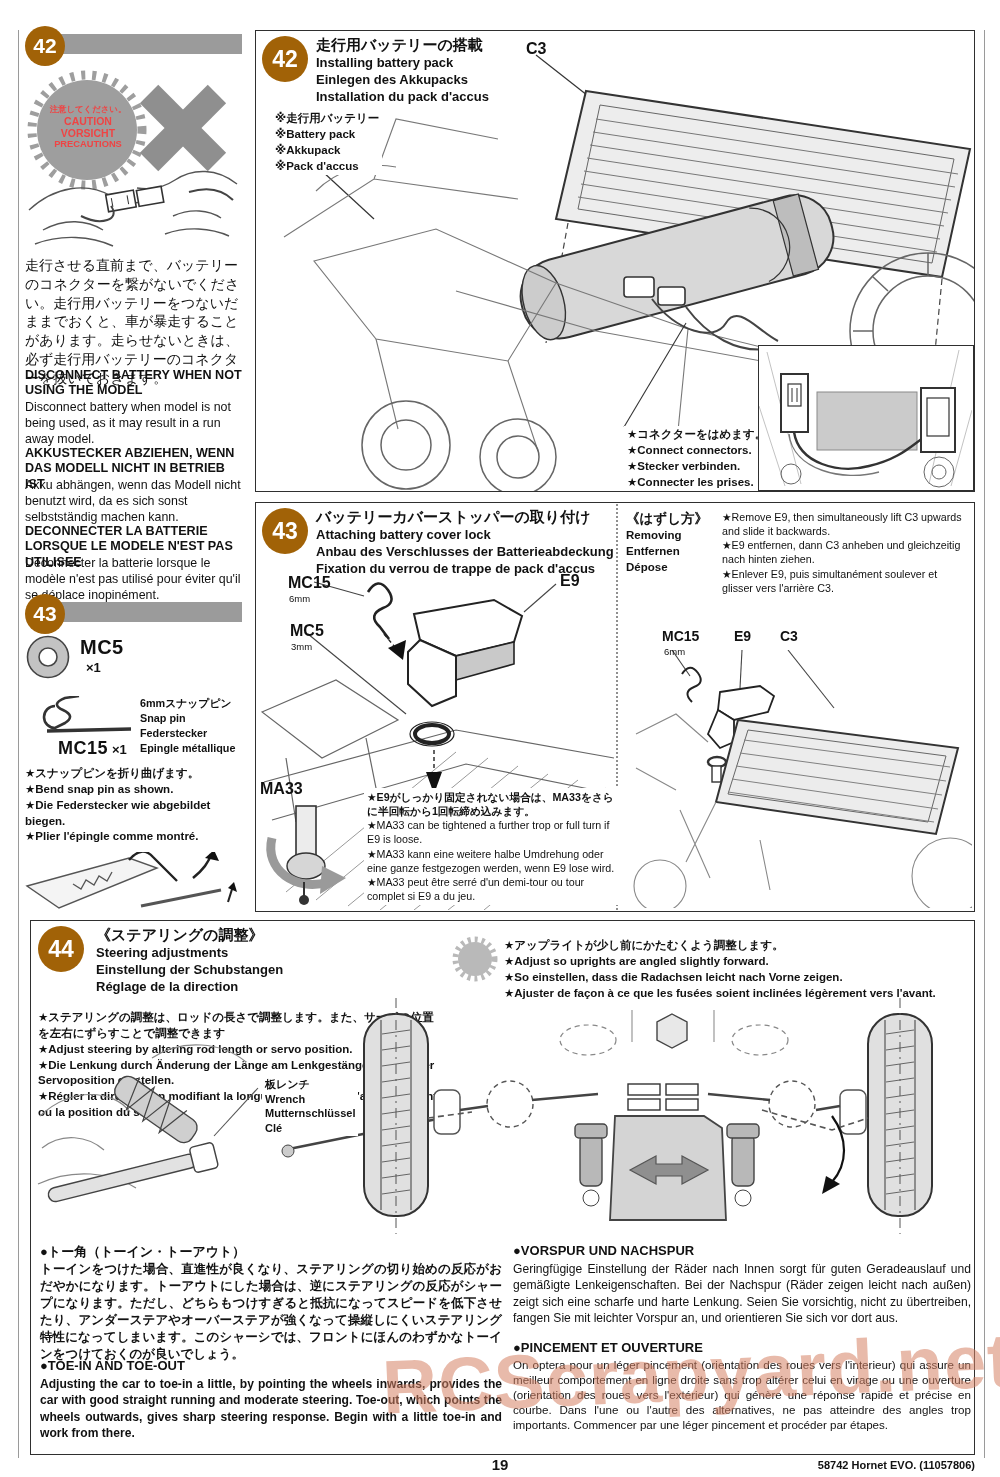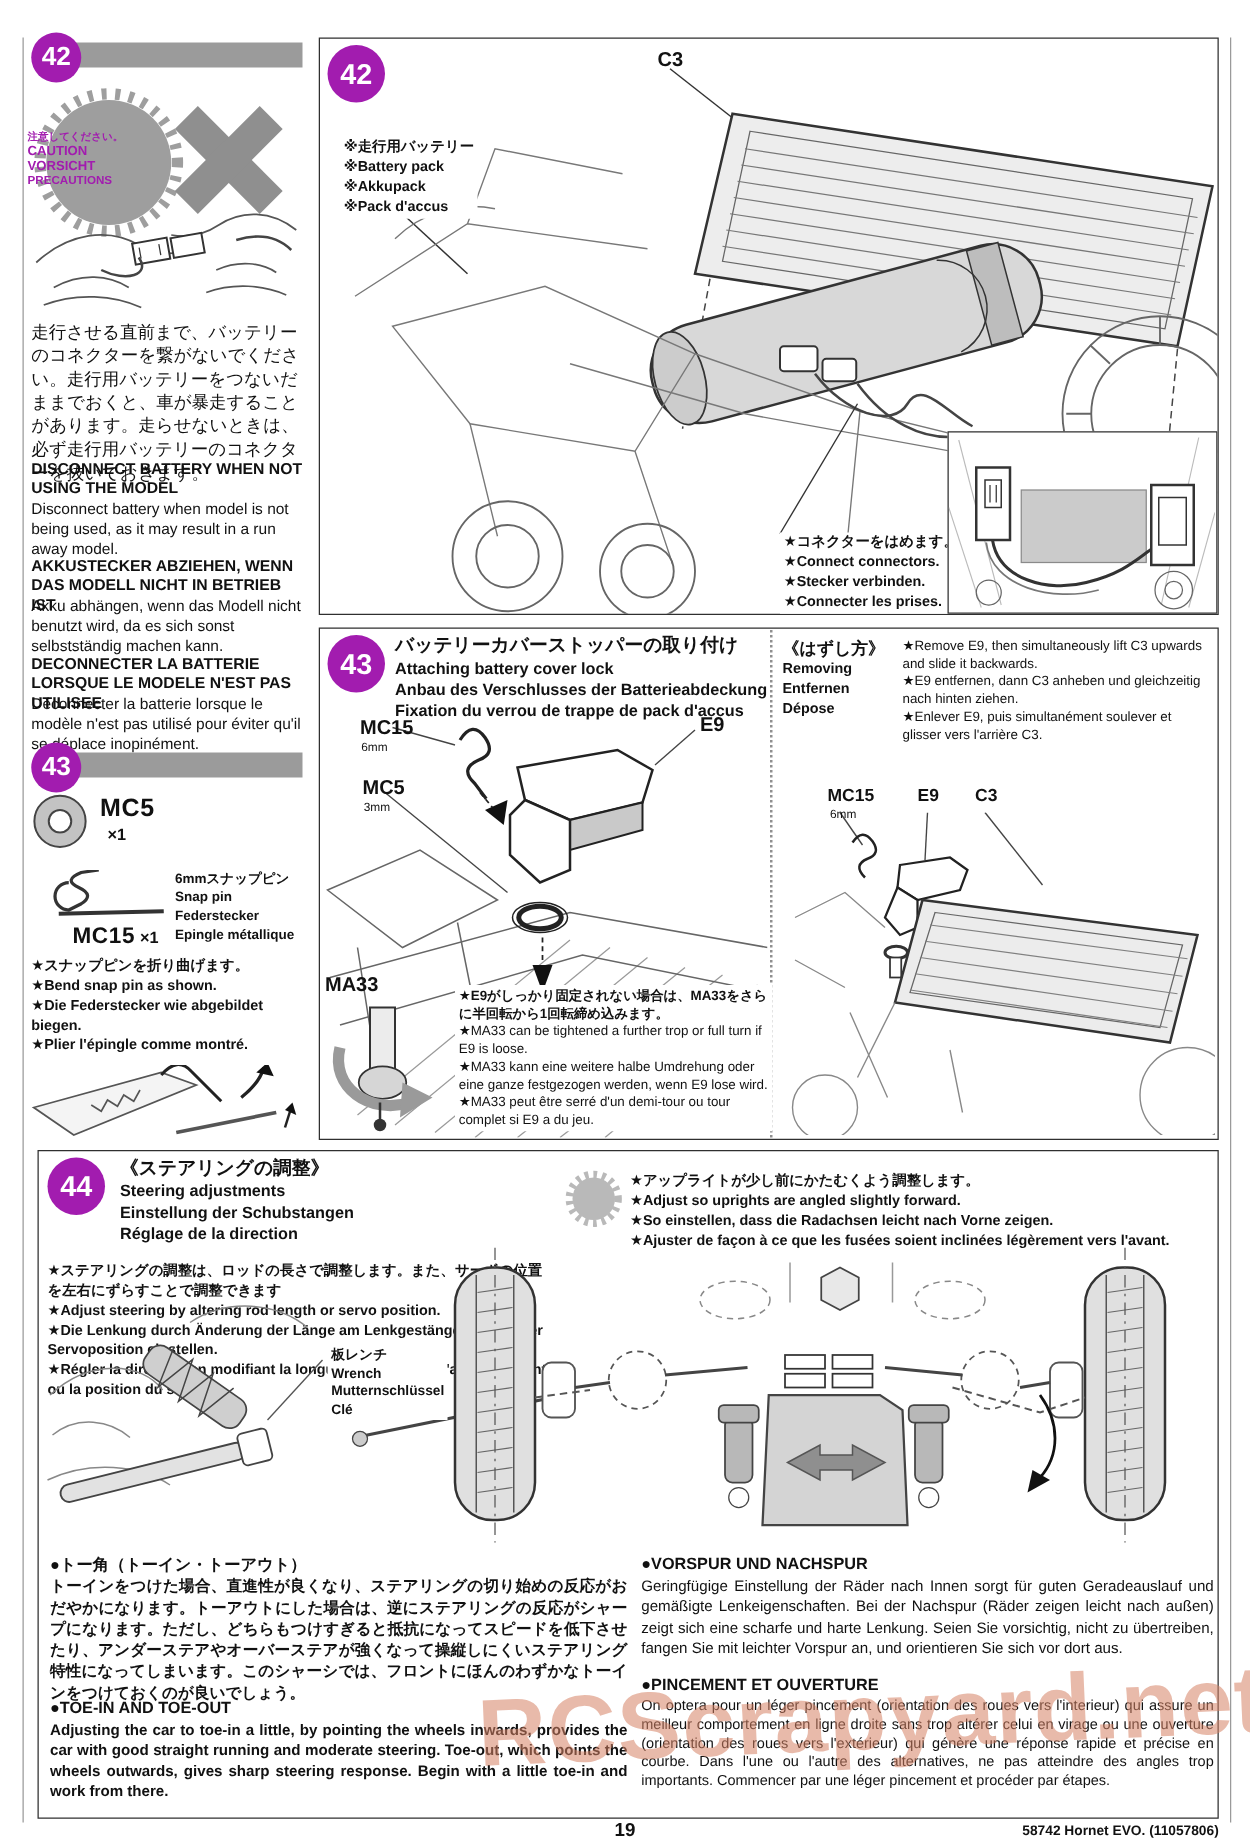--- a/index.html
+++ b/index.html
@@ -1,19 +1,19 @@
 <!DOCTYPE html>
 <html><head>
 <meta charset="utf-8">
 <style>
   html,body{margin:0;padding:0;background:#e8e8e8}
   .page{position:relative;width:1000px;height:1477px;background:#ffffff;
         font-family:"Liberation Sans","DejaVu Sans",sans-serif;color:#111;overflow:hidden}
   .abs{position:absolute}
-  .badge{background:#a21caf;color:#fff;border-radius:50%;display:flex;align-items:center;
+  .badge{background:#a16207;color:#fff;border-radius:50%;display:flex;align-items:center;
          justify-content:center;font-weight:bold;z-index:5}
   .badge-sm{width:40px;height:40px;font-size:21px}
   .badge-lg{width:46px;height:46px;font-size:23px}
   .graybar{background:#9b9b9b;height:20px;z-index:1}
   .box{border:1.5px solid #2f2f2f;box-sizing:border-box}
   .jp-title{font-size:15px;font-weight:bold;line-height:1.25;white-space:nowrap}
   .sub{font-size:13px;font-weight:bold;line-height:1.3;white-space:nowrap}
   .note{font-size:11.5px;font-weight:bold;line-height:1.38}
   .note div{margin:0}
   .body-txt{font-size:12.4px;line-height:1.3;font-weight:500}
@@ -62,21 +62,21 @@
       <path d="M10,186 C36,176 66,178 88,188 M140,176 C162,168 186,170 204,178"></path>
     </g>
     <g transform="rotate(-10 110 142)">
       <rect x="82" y="132" width="28" height="17" fill="#fff" stroke="#333" stroke-width="1.6"></rect>
       <rect x="113" y="133" width="25" height="16" fill="#fff" stroke="#333" stroke-width="1.6"></rect>
       <line x1="87" y1="136" x2="87" y2="145" stroke="#333"></line>
       <line x1="103" y1="136" x2="103" y2="145" stroke="#333"></line>
     </g>
     <path d="M56,158 C76,168 96,162 86,148 M164,134 C184,128 198,132 208,142" stroke="#444" stroke-width="2" fill="none"></path>
   </svg>
-  <div class="abs" style="left:22px;top:104px;width:132px;color:#a21caf;z-index:3">
+  <div class="abs" style="left:22px;top:104px;width:132px;text-align:center;color:#ef4444;z-index:3">
     <div style="font-size:8.4px;font-weight:bold">注意してください。</div>
     <div style="font-size:10.5px;font-weight:bold">CAUTION</div>
     <div style="font-size:10.5px;font-weight:bold">VORSICHT</div>
     <div style="font-size:9.3px;font-weight:bold">PRECAUTIONS</div>
   </div>
 
   <div class="abs jp-warn" style="left:25px;top:256px;width:218px">走行させる直前まで、バッテリーのコネクターを繋がないでください。走行用バッテリーをつないだままでおくと、車が暴走することがあります。走らせないときは、必ず走行用バッテリーのコネクターを抜いておきます。</div>
 
   <div class="abs h-txt" style="left:25px;top:368px;width:218px">DISCONNECT BATTERY WHEN NOT USING THE MODEL</div>
   <div class="abs body-txt" style="left:25px;top:399px;width:218px">Disconnect battery when model is not being used, as it may result in a run away model.</div>
@@ -182,20 +182,26 @@
       <rect x="368" y="246" width="30" height="20" rx="3" stroke-width="1.6"></rect>
       <rect x="402" y="256" width="27" height="18" rx="3" stroke-width="1.6"></rect>
     </g>
     <path d="M396,268 C420,300 458,312 470,292 C482,272 502,300 522,310" stroke="#444" stroke-width="2" fill="none"></path>
     <path d="M430,276 C452,306 482,322 512,318 C540,315 556,326 572,336" stroke="#444" stroke-width="2" fill="none"></path>
 
     <line x1="368" y1="396" x2="430" y2="292" stroke="#333" stroke-width="1.1"></line>
   </svg>
 
   <div class="abs badge badge-lg" style="left:262px;top:36px">42</div>
+  <div class="abs whitebg" style="left:316px;top:36px;z-index:2">
+    <div class="jp-title">走行用バッテリーの搭載</div>
+    <div class="sub">Installing battery pack</div>
+    <div class="sub">Einlegen des Akkupacks</div>
+    <div class="sub">Installation du pack d'accus</div>
+  </div>
   <div class="abs lbl16" style="left:526px;top:40px;z-index:2">C3</div>
 
   <div class="abs note whitebg" style="left:272px;top:110px;z-index:2;padding:1px 3px">
     <div>※走行用バッテリー</div>
     <div>※Battery pack</div>
     <div>※Akkupack</div>
     <div>※Pack d'accus</div>
   </div>
 
   <div class="abs note whitebg" style="left:624px;top:426px;z-index:2;padding:1px 3px">

